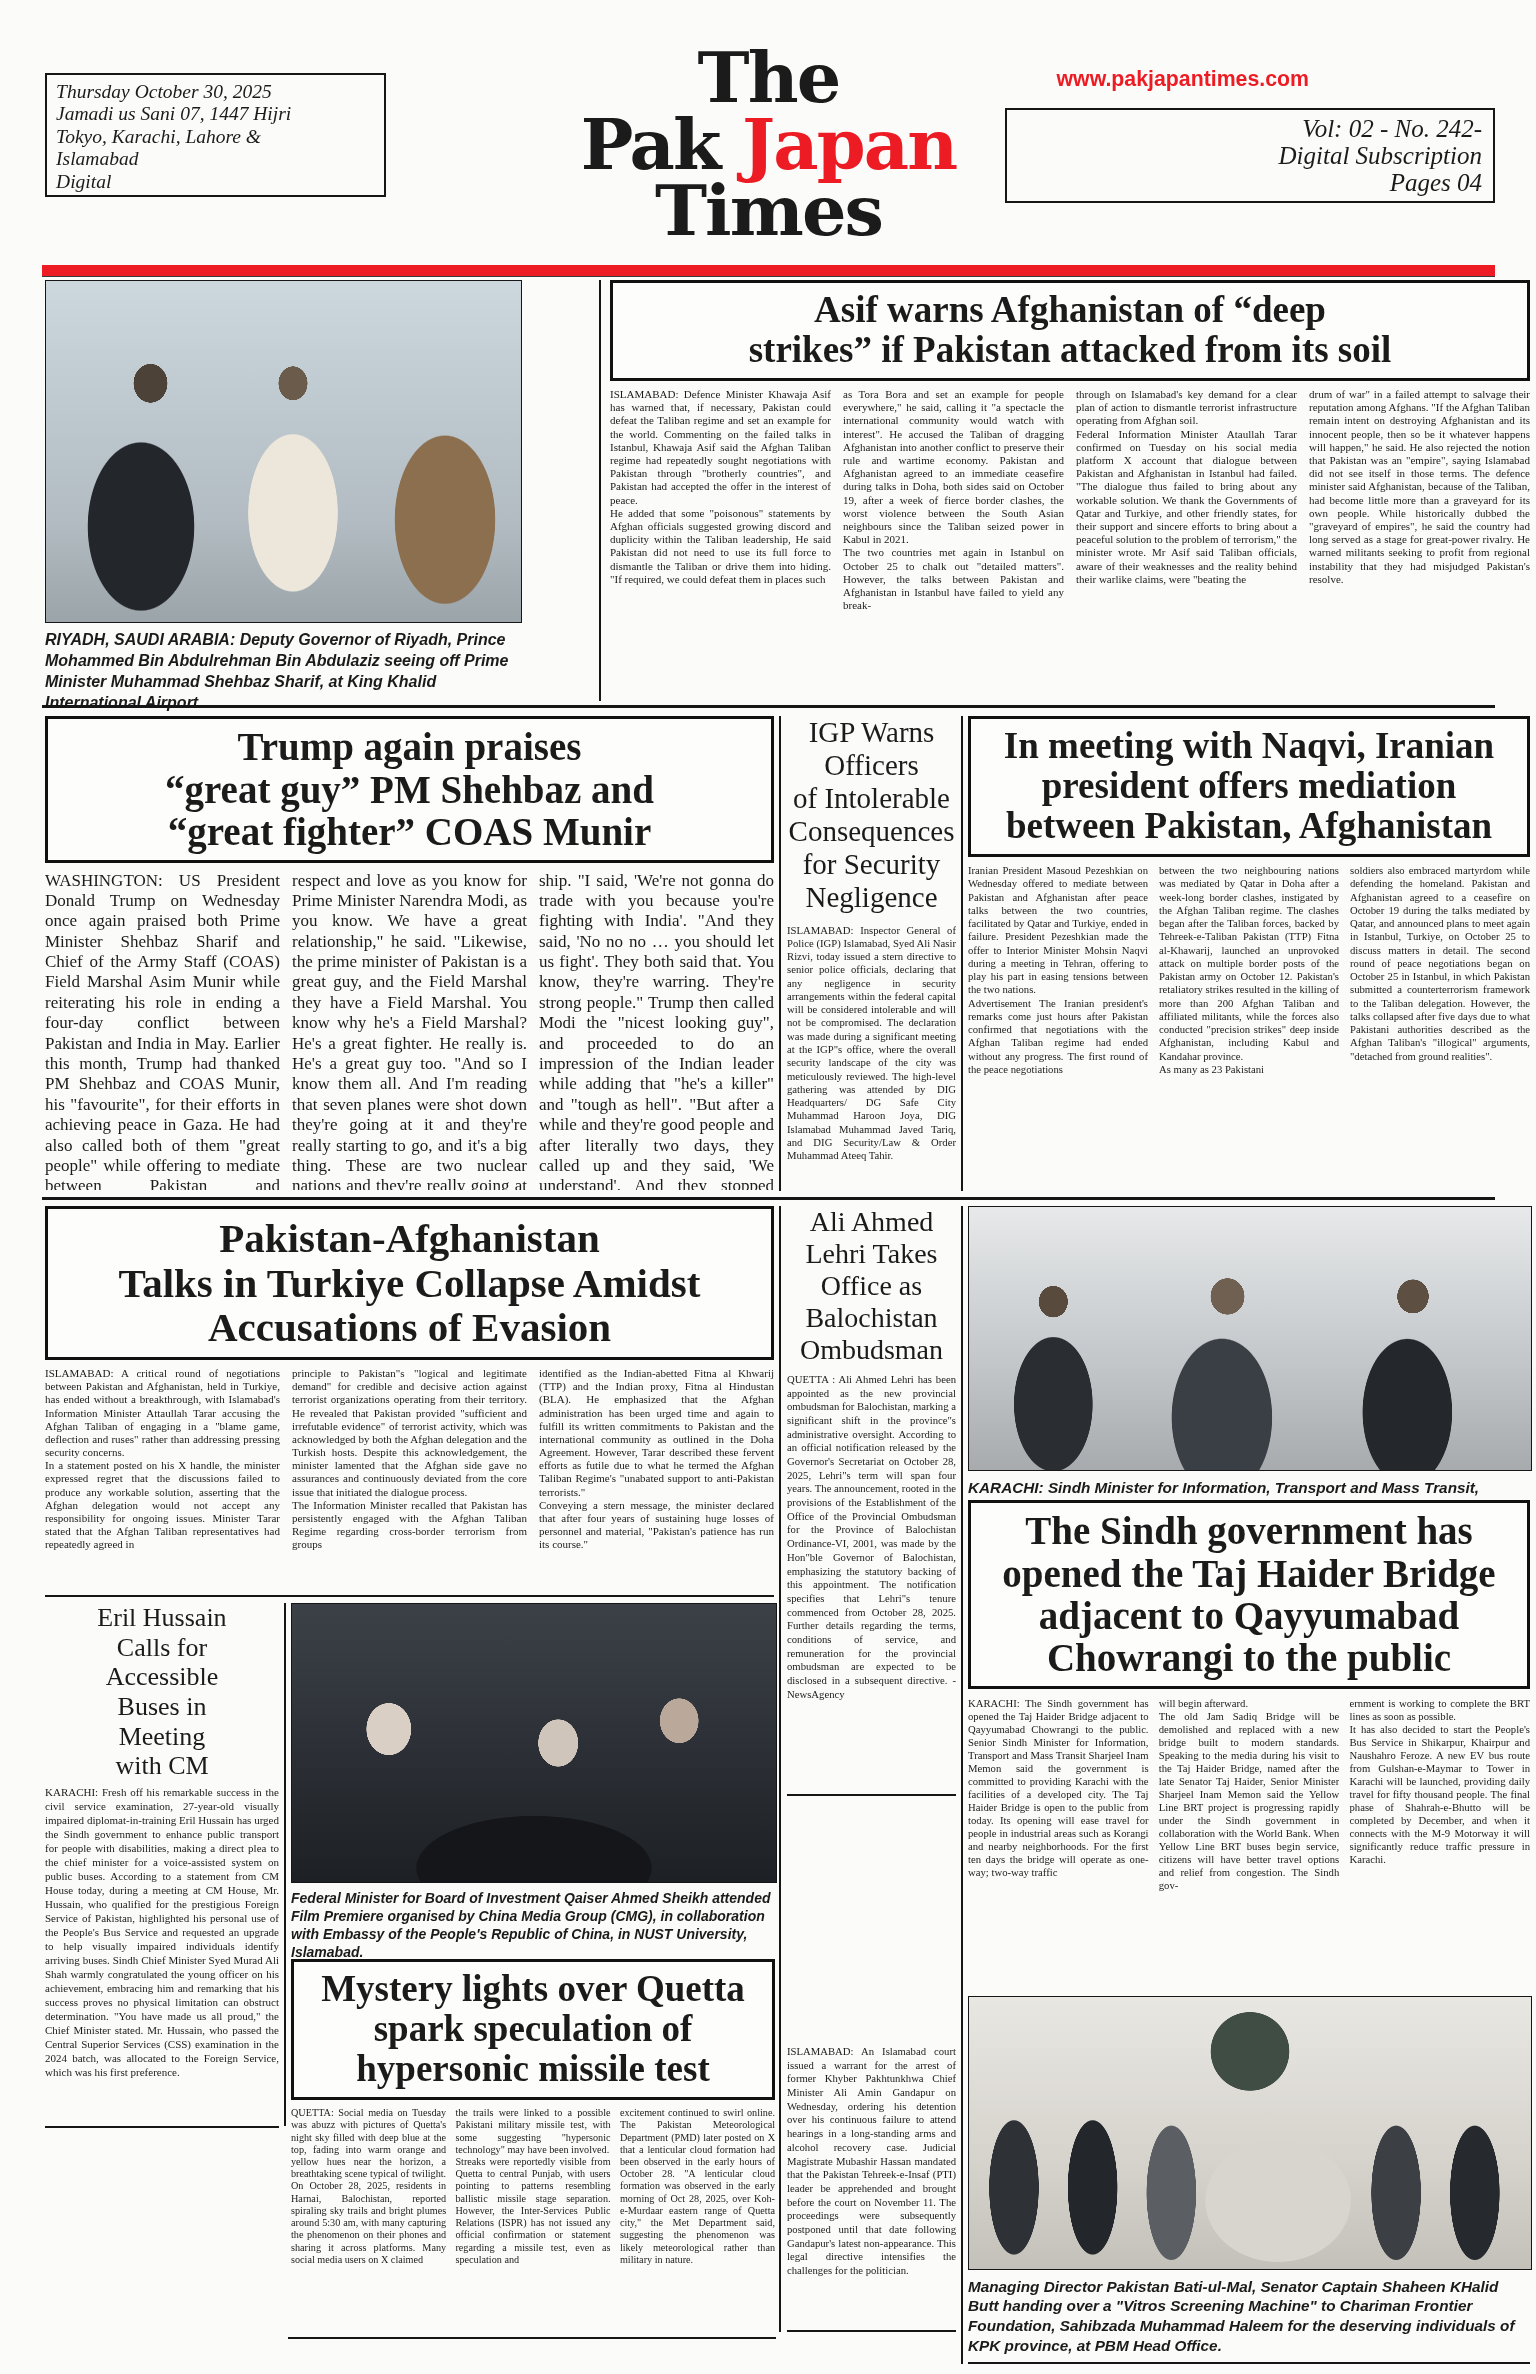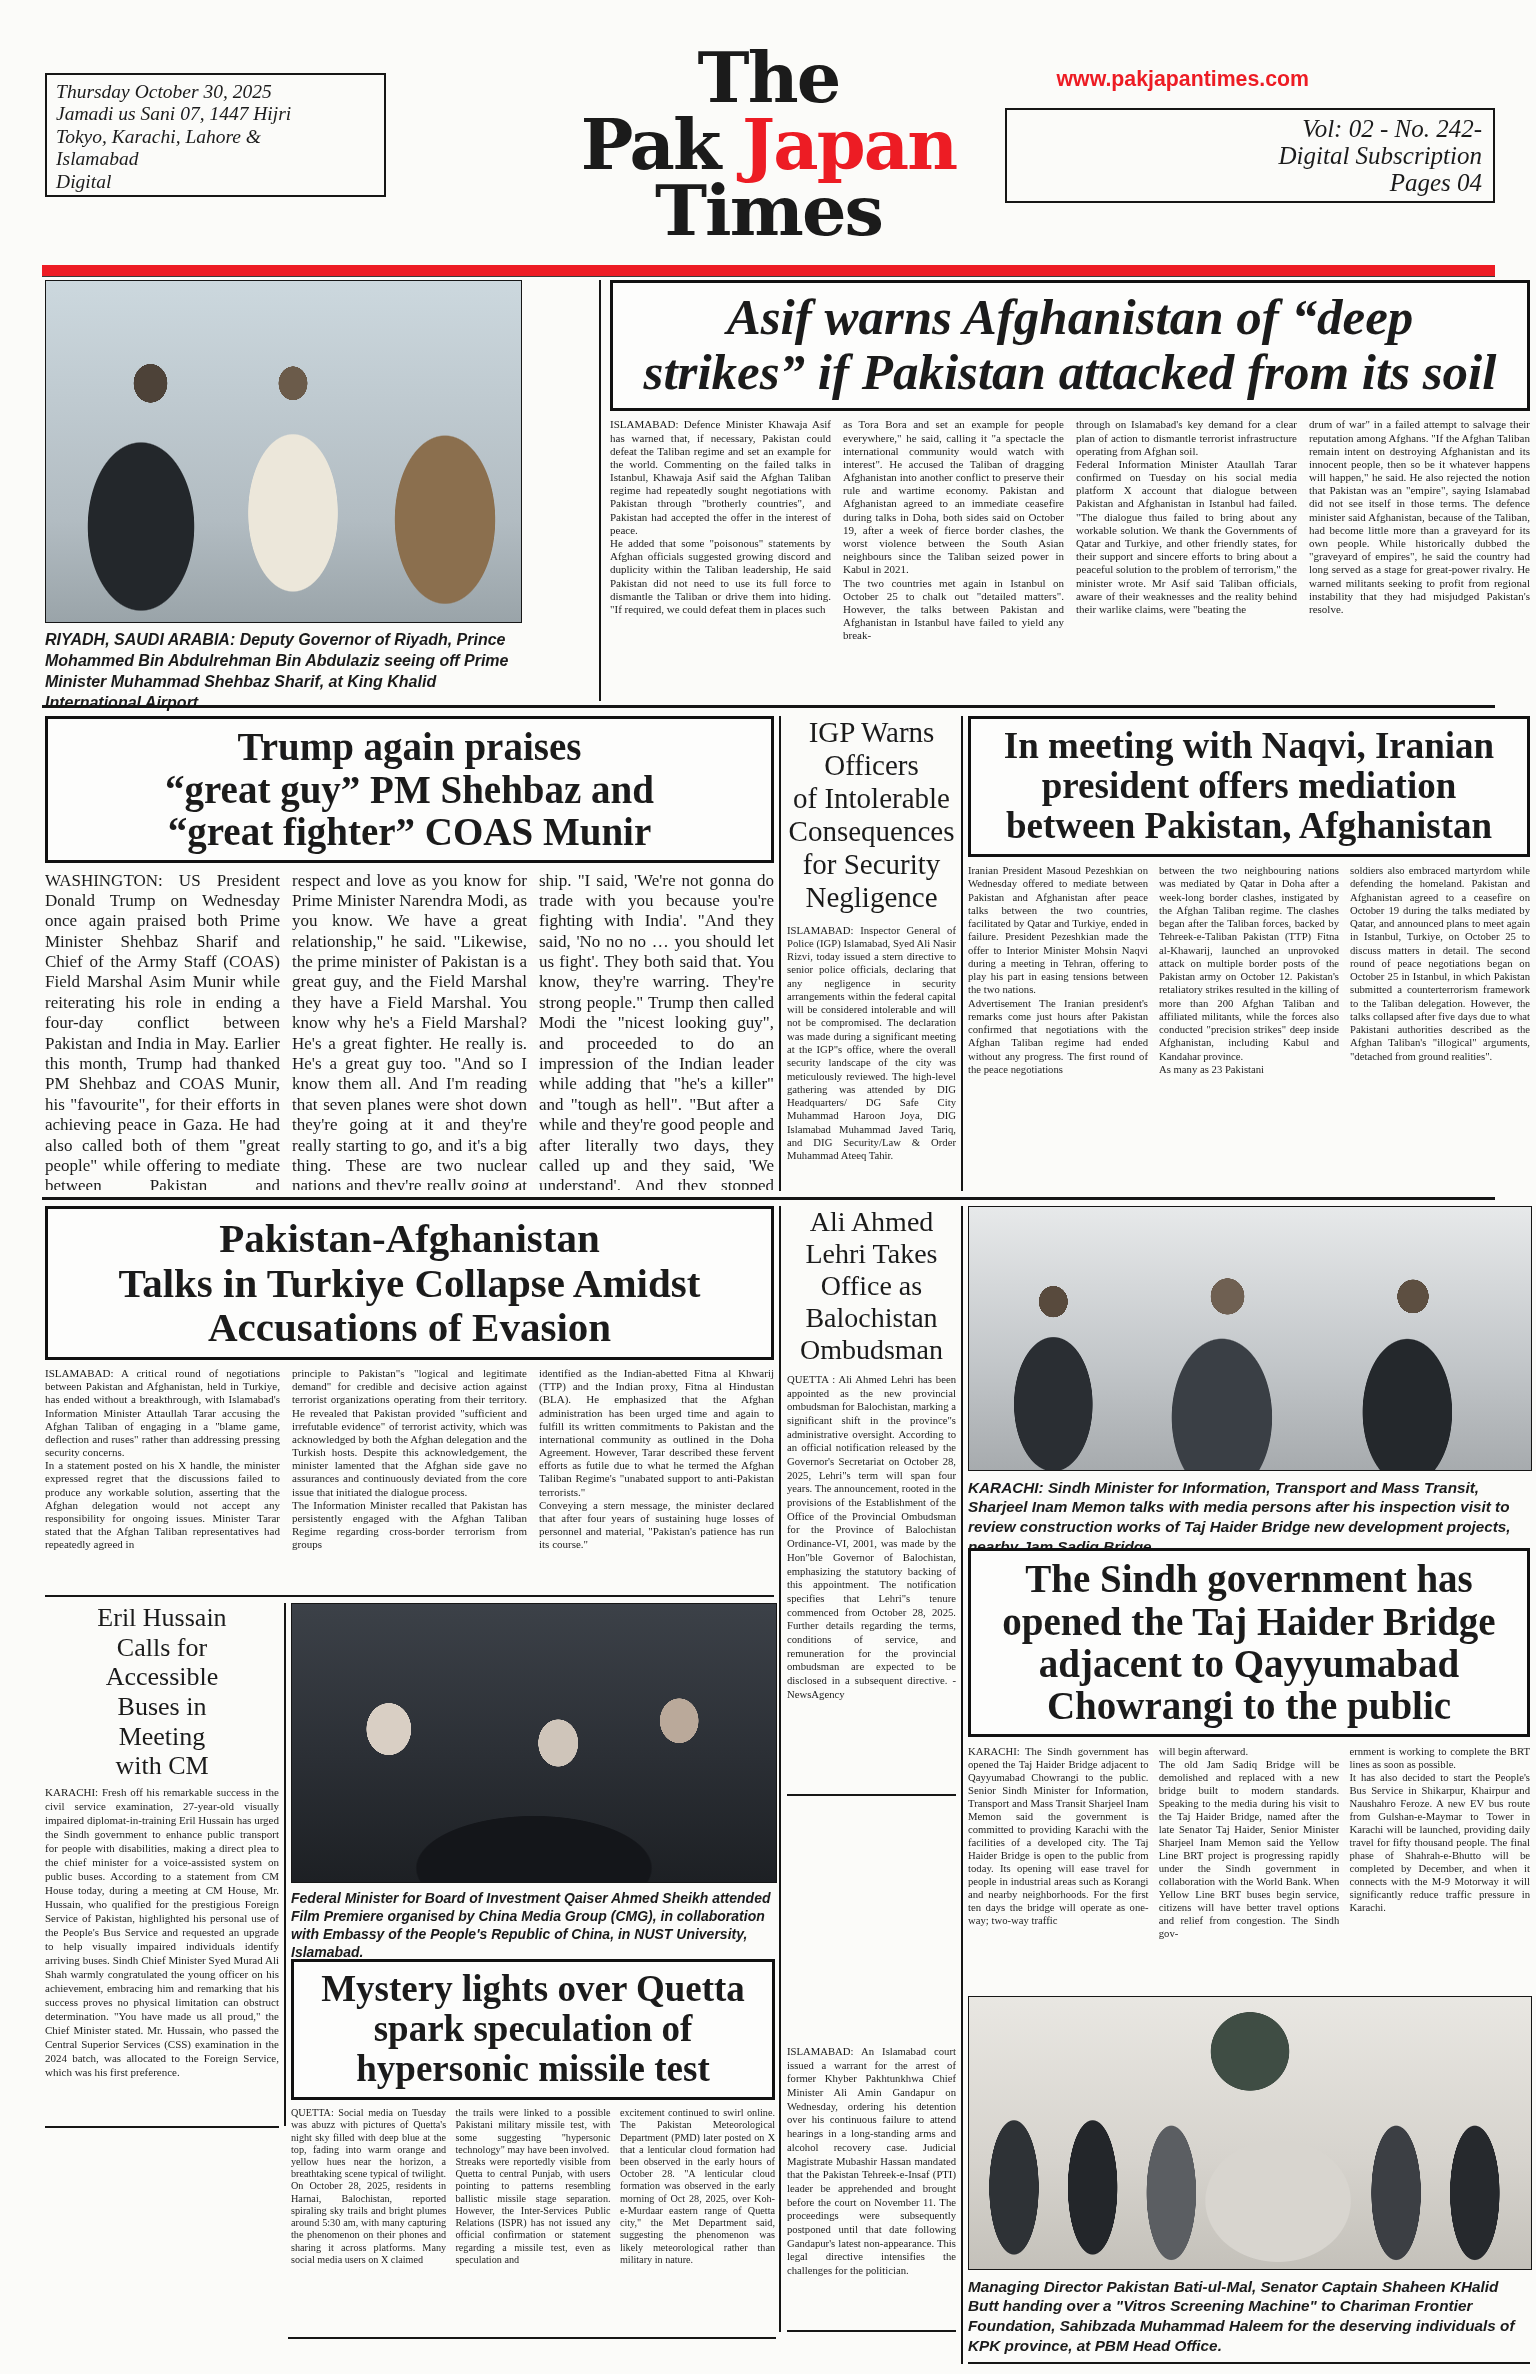--- a/index.html
+++ b/index.html
@@ -58,21 +58,21 @@
      radial-gradient(41px 111px at 36% 72%, #5b5e62 60%, rgba(0,0,0,0) 61%),
      radial-gradient(111px 93px at 55% 75%, #d8d5cf 65%, rgba(0,0,0,0) 66%),
      radial-gradient(41px 111px at 76% 72%, #3c3f44 60%, rgba(0,0,0,0) 61%),
      radial-gradient(41px 111px at 90% 72%, #26292d 60%, rgba(0,0,0,0) 61%),
      radial-gradient(65px 65px at 50% 20%, #3f4d44 60%, rgba(0,0,0,0) 61%),
      linear-gradient(180deg,#e9e7e2 0%,#d6d3cd 60%,#c4c1ba 100%);}
   
   .riyadh-fig{position:absolute;left:45px;top:280px;width:475px;}
   .riyadh-fig .caption{font-size:16px;margin-top:7.4px;}
   .lead-region{position:absolute;left:610px;top:280px;width:920px;}
-  .lead-region .box-head{font-size:51px;font-style:italic;}
+  .lead-region .box-head{font-size:37px;}
   .lead-region .cols{margin-top:7.4px;gap:12px;height:295px;}
   .lead-region .col{font-size:11px;line-height:1.2;}
   .trump-region{position:absolute;left:45px;top:716px;width:729px;}
   .trump-region .box-head{font-size:39px;}
   .trump-region .cols{margin-top:7.4px;gap:12px;height:319px;}
   .trump-region .col{font-size:17px;line-height:1.2;}
   .igp-region{position:absolute;left:787px;top:716px;width:169px;}
   .igp-region .plain-head{font-size:29px;}
   .igp-region .body-text{margin-top:9.3px;font-size:10.7px;line-height:1.24;height:299px;}
   .naqvi-region{position:absolute;left:968px;top:716px;width:562px;}
@@ -92,21 +92,21 @@
   .mystery-region .box-head{font-size:37px;}
   .mystery-region .cols{margin-top:7.4px;gap:9.3px;height:221px;}
   .mystery-region .col{font-size:10.2px;line-height:1.2;}
   .lehri-region{position:absolute;left:787px;top:1206px;width:169px;}
   .lehri-region .plain-head{font-size:28px;}
   .lehri-region .body-text{margin-top:7.4px;font-size:10.7px;line-height:1.28;height:406px;}
   .court-head{position:absolute;left:787px;top:1805px;width:169px;font-size:28px;}
   .court-body{position:absolute;left:787px;top:2045px;width:169px;font-size:10.7px;line-height:1.28;height:278px;}
   .memon-fig{position:absolute;left:968px;top:1206px;width:562px;}
   .memon-fig .caption{font-size:15.3px;margin-top:6.5px;}
-  .sindh-region{position:absolute;left:968px;top:1548px;width:562px;}
+  .sindh-region{position:absolute;left:968px;top:1500px;width:562px;}
   .sindh-region .box-head{font-size:39px;}
   .sindh-region .cols{margin-top:7.4px;gap:10.2px;height:221px;}
   .sindh-region .col{font-size:10.7px;line-height:1.22;}
   .pbm-fig{position:absolute;left:968px;top:1996px;width:562px;}
   .pbm-fig .caption{font-size:15.3px;margin-top:6.5px;}
 </style>
 </head>
 <body>
 
 <div class="page">

